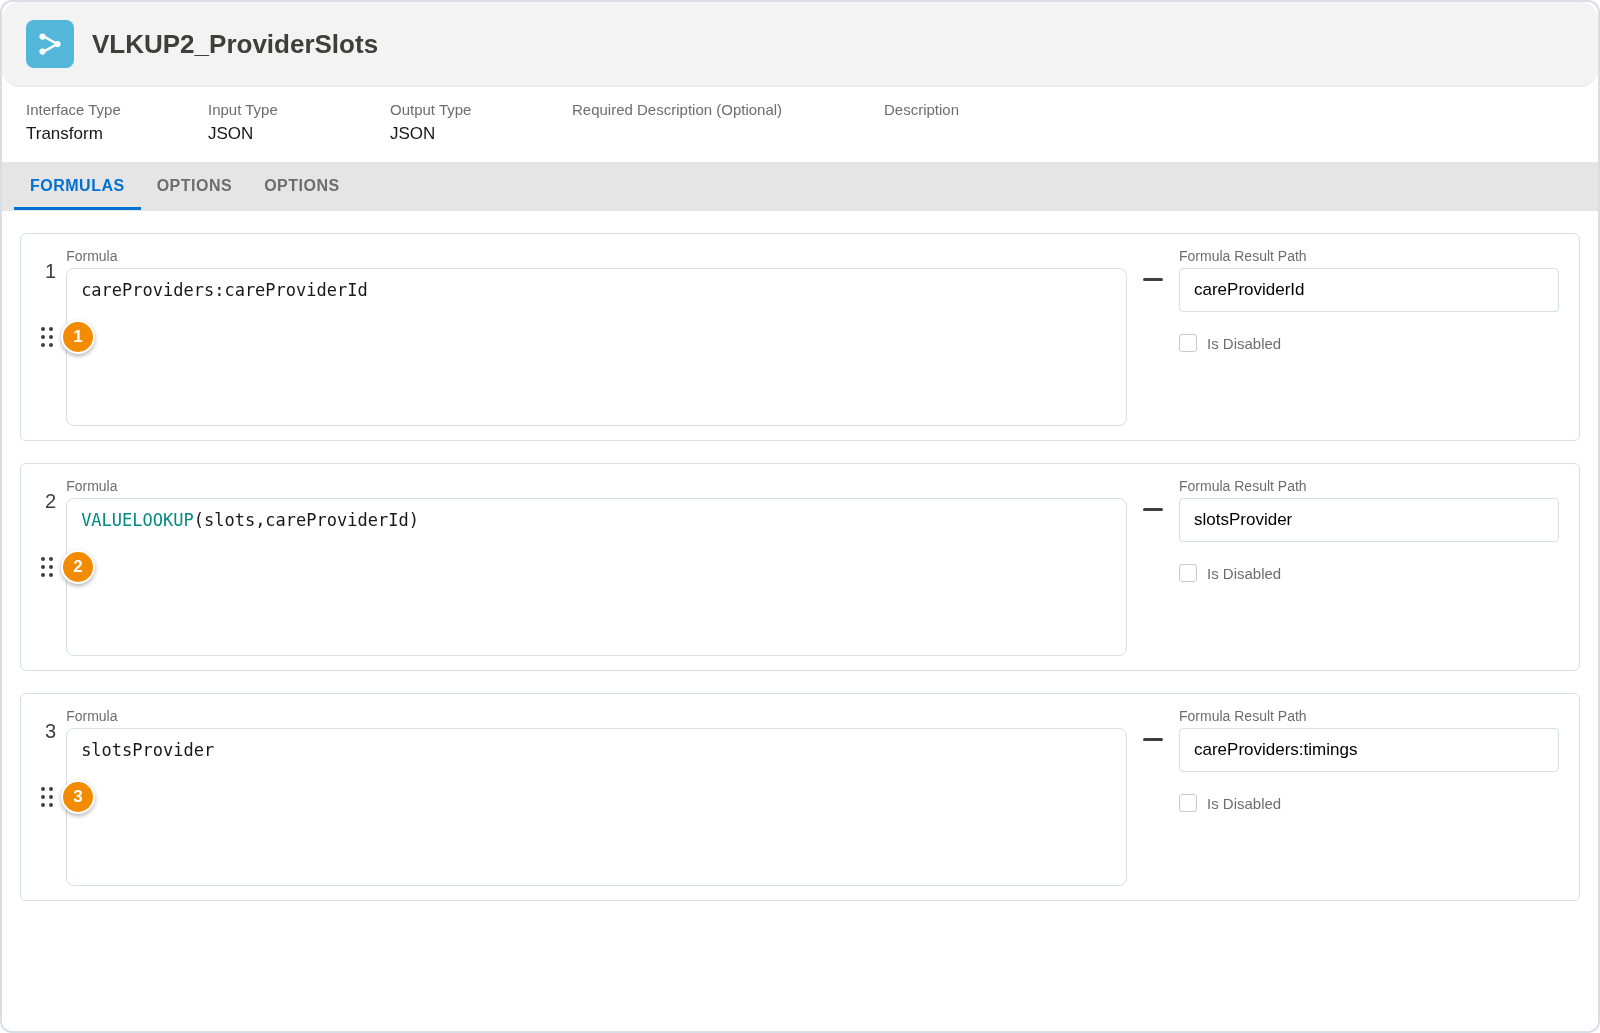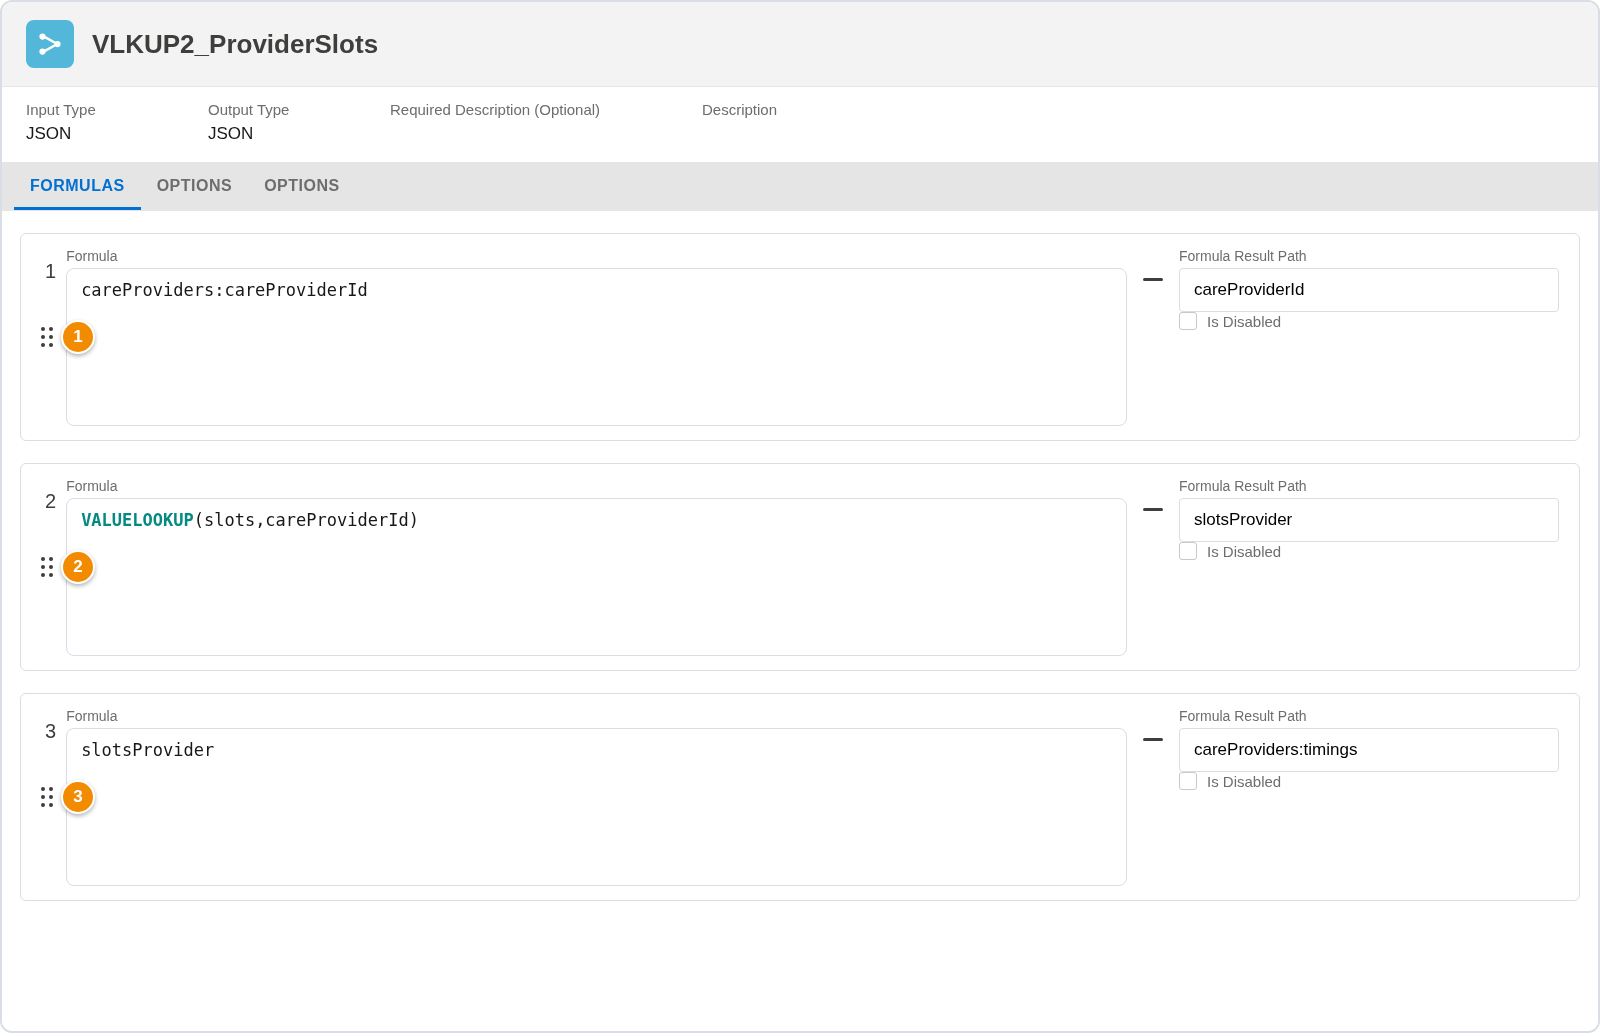--- a/index.html
+++ b/index.html
@@ -2,21 +2,21 @@
 <html><head>
 <meta charset="utf-8">
 <style>
   * { box-sizing: border-box; margin: 0; padding: 0; }
   html, body { width: 1600px; height: 1033px; font-family: -apple-system, "Salesforce Sans", Arial, sans-serif; color: #181818; }
   body { background: #ffffff; }
 
   .page { width: 1600px; height: 1033px; border: 2px solid #d8dde6; border-radius: 12px; overflow: hidden; display: flex; flex-direction: column; }
 
   
-  .header-bar { background: #f3f3f3; border-bottom: 1px solid #e5e5e5; padding: 18px 24px; display: flex; align-items: center; gap: 18px; }
+  .header-bar { background: #f3f3f3; border-bottom: 1px solid #e5e5e5; padding: 18px 24px; display: flex; align-items: center; gap: 18px; border-radius: 18px; }
   .header-icon { width: 48px; height: 48px; background: #52b7d8; border-radius: 8px; display: flex; align-items: center; justify-content: center; }
   .header-icon svg { width: 30px; height: 30px; fill: #fff; }
   .page-title { font-size: 26px; font-weight: 700; color: #3e3e3c; }
 
   
   .details { background: #fff; border-bottom: 1px solid #e5e5e5; padding: 14px 24px 18px; display: flex; gap: 0; }
   .detail-col { min-width: 170px; margin-right: 12px; }
   .detail-col.wide { min-width: 300px; }
   .detail-label { font-size: 15px; color: #6d6d6d; margin-bottom: 6px; }
   .detail-value { font-size: 17px; color: #181818; }
@@ -35,27 +35,27 @@
   .drag-handle .row { display: flex; gap: 4px; }
   .drag-handle .dot { width: 4px; height: 4px; background: #3e3e3c; border-radius: 50%; }
   .num-badge { width: 34px; height: 34px; border-radius: 50%; background: #f28b00; color: #fff; font-weight: 700; font-size: 17px; display: flex; align-items: center; justify-content: center; box-shadow: 0 2px 4px rgba(0,0,0,0.3); border: 2px solid #fff; }
 
   .row-num { font-size: 20px; color: #3e3e3c; padding: 12px 10px 0 4px; }
 
   .formula-main { flex: 1; display: flex; gap: 12px; }
   .formula-block { flex: 1; display: flex; flex-direction: column; }
   .small-label { font-size: 14px; color: #6d6d6d; margin-bottom: 4px; }
   .formula-input { border: 1px solid #d8dde6; border-radius: 8px; padding: 10px 14px; font-family: ui-monospace, "SFMono-Regular", Consolas, monospace; font-size: 17px; min-height: 158px; white-space: pre; line-height: 1.4; }
-  .formula-input .fn { color: #048a81; font-weight: 700; text-align: center; }
+  .formula-input .fn { color: #048a81; font-weight: 400; text-align: center; }
 
   .minus-gap { width: 28px; display: flex; align-items: flex-start; justify-content: center; padding-top: 30px; }
   .minus-icon { width: 20px; height: 3px; background: #3e3e3c; border-radius: 2px; }
 
   .result-block { width: 380px; display: flex; flex-direction: column; }
-  .result-input { border: 1px solid #d8dde6; border-radius: 4px; padding: 10px 14px; font-size: 17px; margin-bottom: 0; height: 44px; }
+  .result-input { border: 1px solid #d8dde6; border-radius: 4px; padding: 10px 14px; font-size: 17px; margin-bottom: 22px; height: 44px; }
   .disabled-row { display: flex; align-items: center; gap: 10px; }
   .checkbox { width: 18px; height: 18px; border: 1px solid #c9c9c9; border-radius: 3px; background: #fff; }
   .disabled-label { font-size: 15px; color: #6d6d6d; }
 
 </style>
 </head>
 <body>
 
 <div class="page">
 
@@ -66,20 +66,24 @@
           <circle cx="6" cy="18" r="2.5"></circle>
           <circle cx="18" cy="12" r="2.5"></circle>
           <path d="M8 6.5 L16 11 M8 17.5 L16 13" stroke="#fff" stroke-width="2" fill="none"></path>
         </svg>
     </div>
     <div class="page-title">VLKUP2_ProviderSlots</div>
   </div>
 
   <div class="details">
     <div class="detail-col">
+      <div class="detail-label">Interface Type</div>
+      <div class="detail-value">Transform</div>
+    </div>
+    <div class="detail-col">
       <div class="detail-label">Input Type</div>
       <div class="detail-value">JSON</div>
     </div>
     <div class="detail-col">
       <div class="detail-label">Output Type</div>
       <div class="detail-value">JSON</div>
     </div>
     <div class="detail-col wide">
       <div class="detail-label">Required Description (Optional)</div>
       <div class="detail-value"></div>

